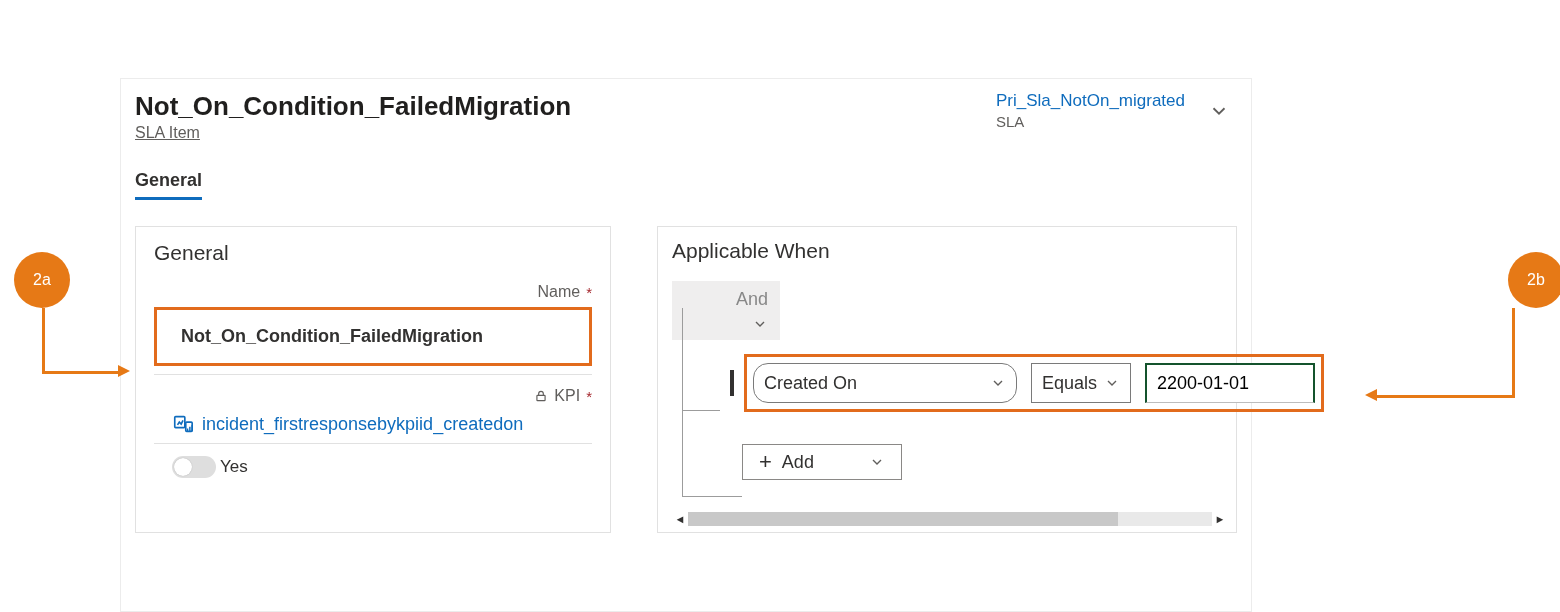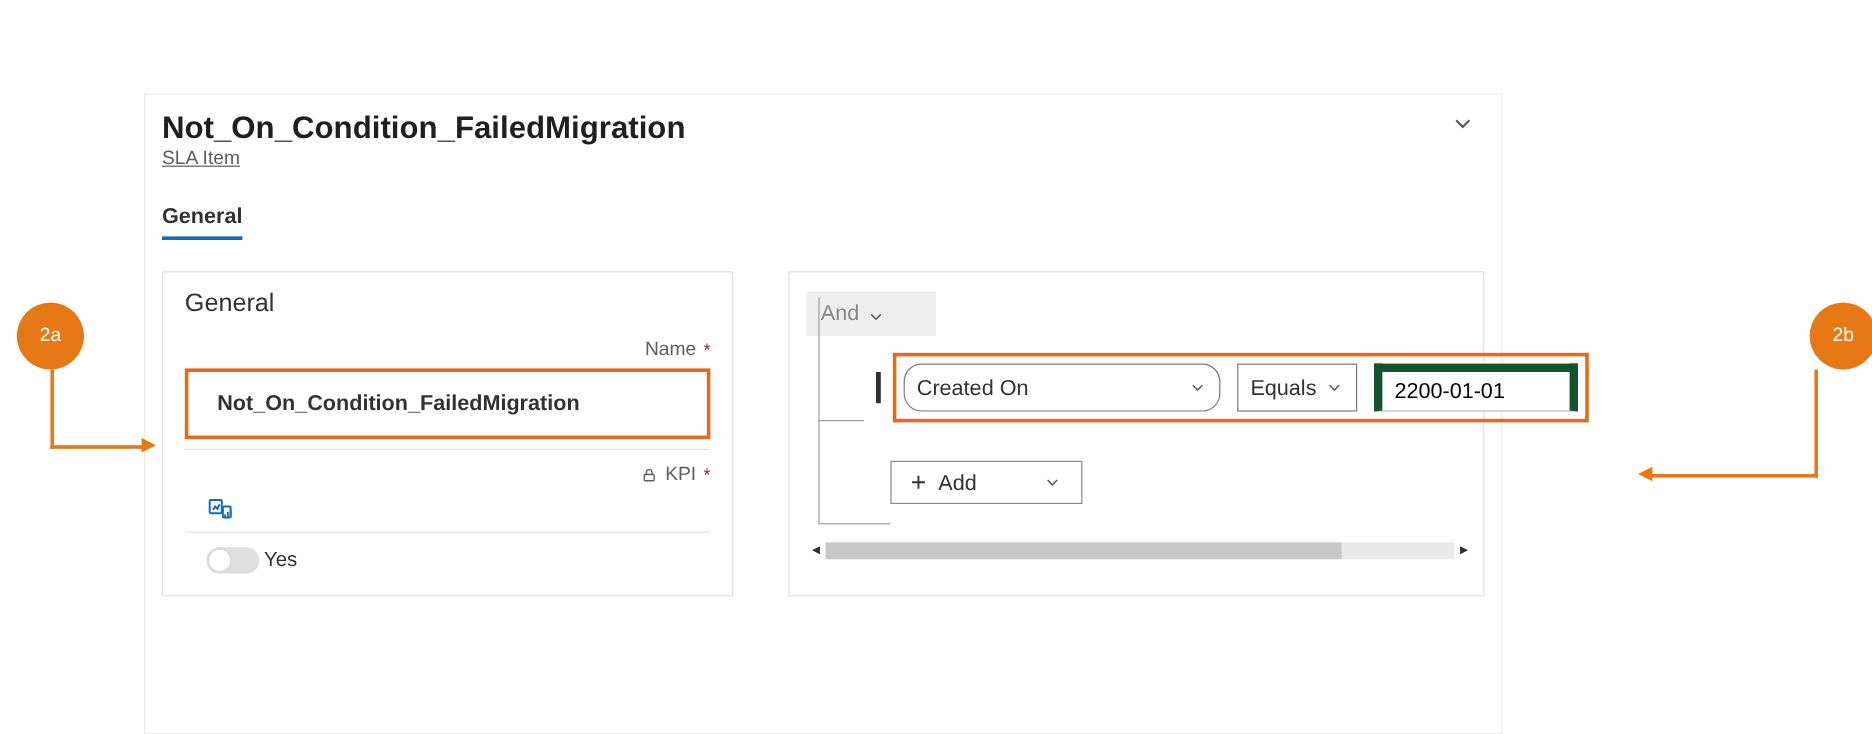--- a/index.html
+++ b/index.html
@@ -167,20 +167,21 @@
   .and-chip {
     display: flex; align-items: flex-end; gap: 6px;
     background: #efeeee;
     padding: 8px 12px;
     width: 108px;
     color: #888;
     font-size: 18px;
     cursor: pointer;
     margin-top: 4px;
     margin-bottom: 8px;
+    flex-direction: column;
   }
   .tree-area {
     position: relative;
     padding-left: 24px;
   }
   .tree-line-v {
     position:absolute;
     left: 10px;
     top: -40px;
     width: 0;
@@ -224,21 +225,21 @@
     height: 40px;
     background:#fff;
     font-size:18px;
     color:#323130;
     padding: 0 10px;
     cursor: pointer;
   }
   .dd-field { width: 264px; border-radius: 15px; }
   .dd-op { width: 100px; }
   .dd-val-input {
-    border:7px solid #14532d;
+    border:2px solid #14532d;
     border-bottom: 1px solid #bdbdbd;
     height: 40px;
     padding: 0 10px;
     font-size: 18px;
     width: 170px;
     background:#fff;
   }
   .chev { width:16px; height:16px; display:inline-flex; color:#605e5c; }
   .add-btn {
     margin-left: 46px;
@@ -319,20 +320,24 @@
 <body>
 
 <div class="page-wrap">
 
   <div class="header-row">
     <div class="header-left">
       <div class="title">Not_On_Condition_FailedMigration</div>
       <div class="subtitle">SLA Item</div>
     </div>
     <div class="header-right">
+      <div class="sla-block">
+        <div class="sla-name">Pri_Sla_NotOn_migrated</div>
+        <div class="sla-label">SLA</div>
+      </div>
       <div class="chev-down-lg">
         <svg viewBox="0 0 24 24" width="22" height="22" fill="none" stroke="currentColor" stroke-width="2">
             <polyline points="6 9 12 15 18 9"></polyline>
           </svg>
       </div>
     </div>
   </div>
 
   <div class="tabs">
     <div class="tab">General</div>
@@ -363,33 +368,35 @@
       </div>
       <div class="kpi-val">
         <span class="kpi-icon">
           <svg viewBox="0 0 24 24" width="22" height="22" fill="none" stroke="currentColor" stroke-width="1.8">
             <rect x="3" y="4" width="11" height="12" rx="1"></rect>
             <path d="M6 13l2-3 2 2 2-4"></path>
             <rect x="15" y="10" width="7" height="10" rx="1"></rect>
             <path d="M17 20v-3M19.5 20v-5M22 20v-7" stroke-width="1.6"></path>
           </svg>
         </span>
+        <span>incident_firstresponsebykpiid_createdon</span>
       </div>
 
       <div class="divider"></div>
 
       <div class="toggle-row">
         <div class="toggle">
             <div class="knob"></div>
           </div>
         <div class="toggle-label">Yes</div>
       </div>
     </div>
 
     <div class="panel panel-right">
+      <div class="panel-title">Applicable When</div>
 
       <div class="and-chip">
         <span>And</span>
         <span class="chev">
           <svg viewBox="0 0 24 24" width="16" height="16" fill="none" stroke="currentColor" stroke-width="2">
               <polyline points="6 9 12 15 18 9"></polyline>
             </svg>
         </span>
       </div>
 

